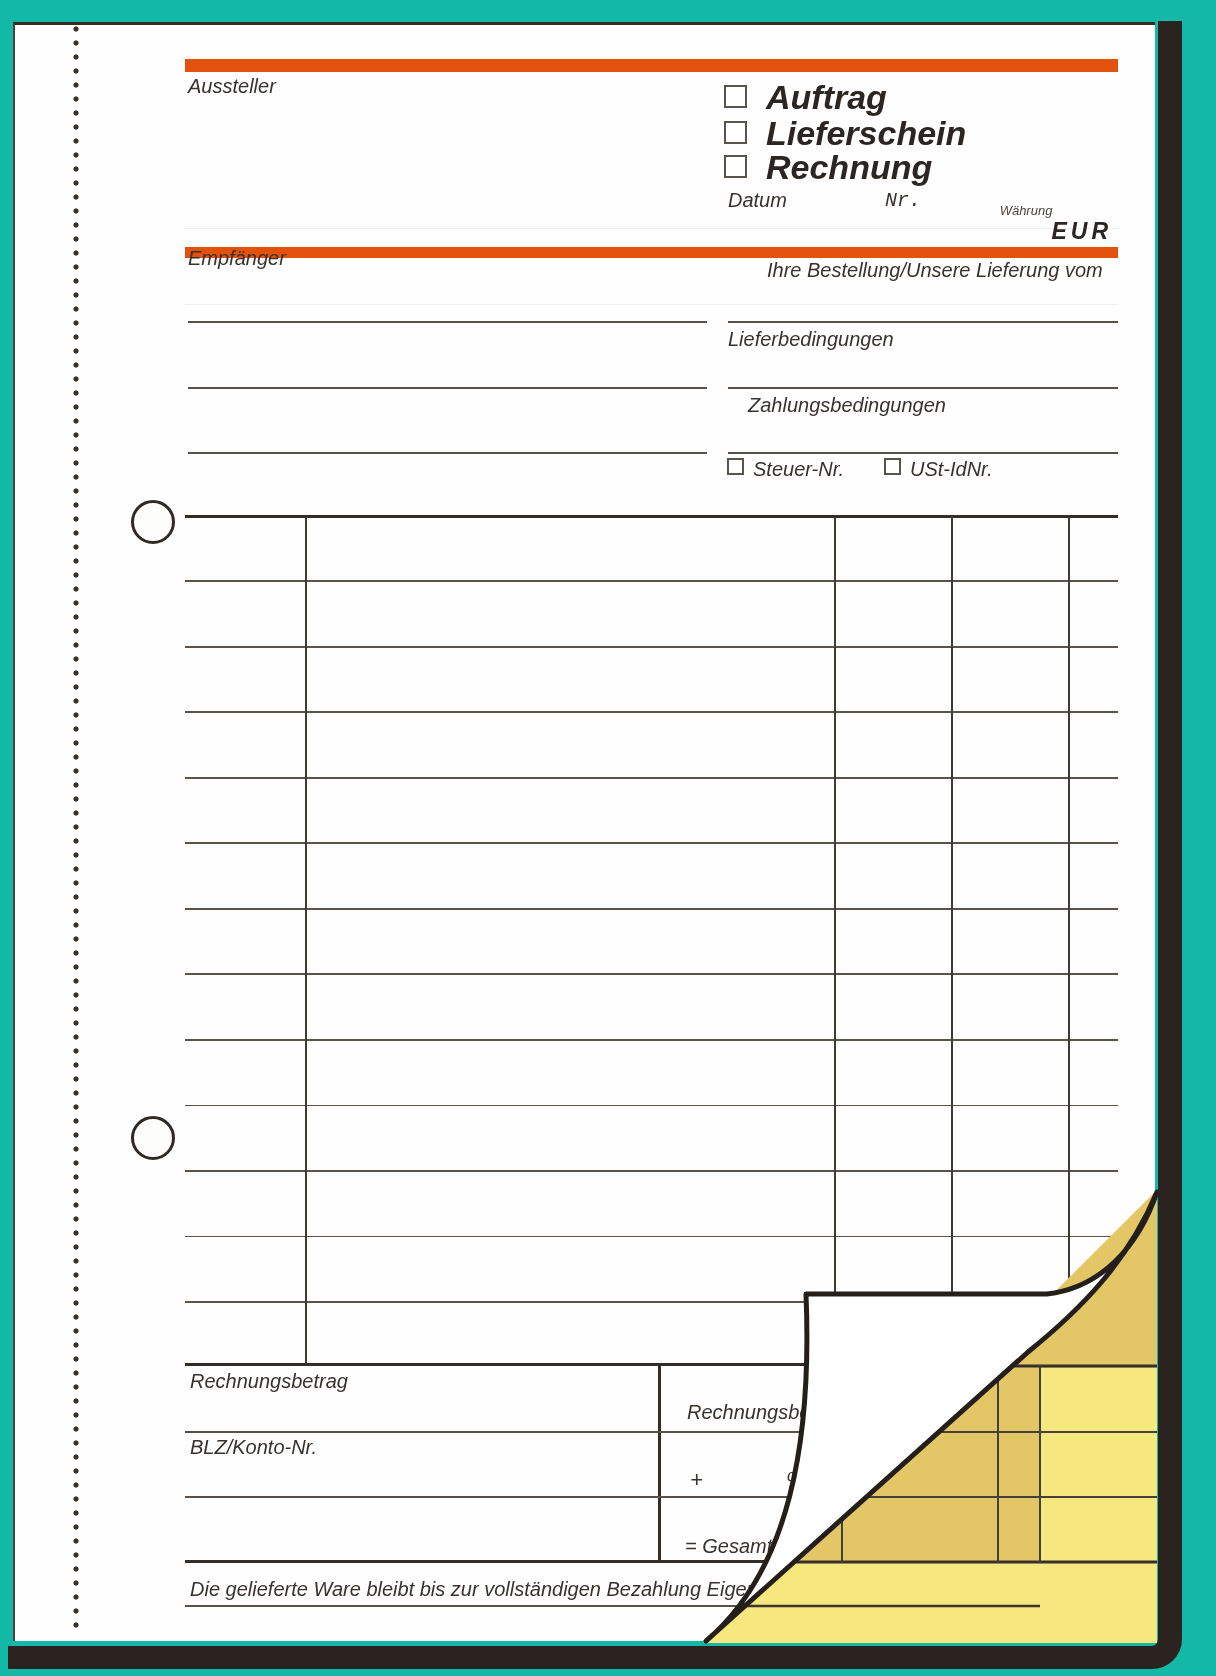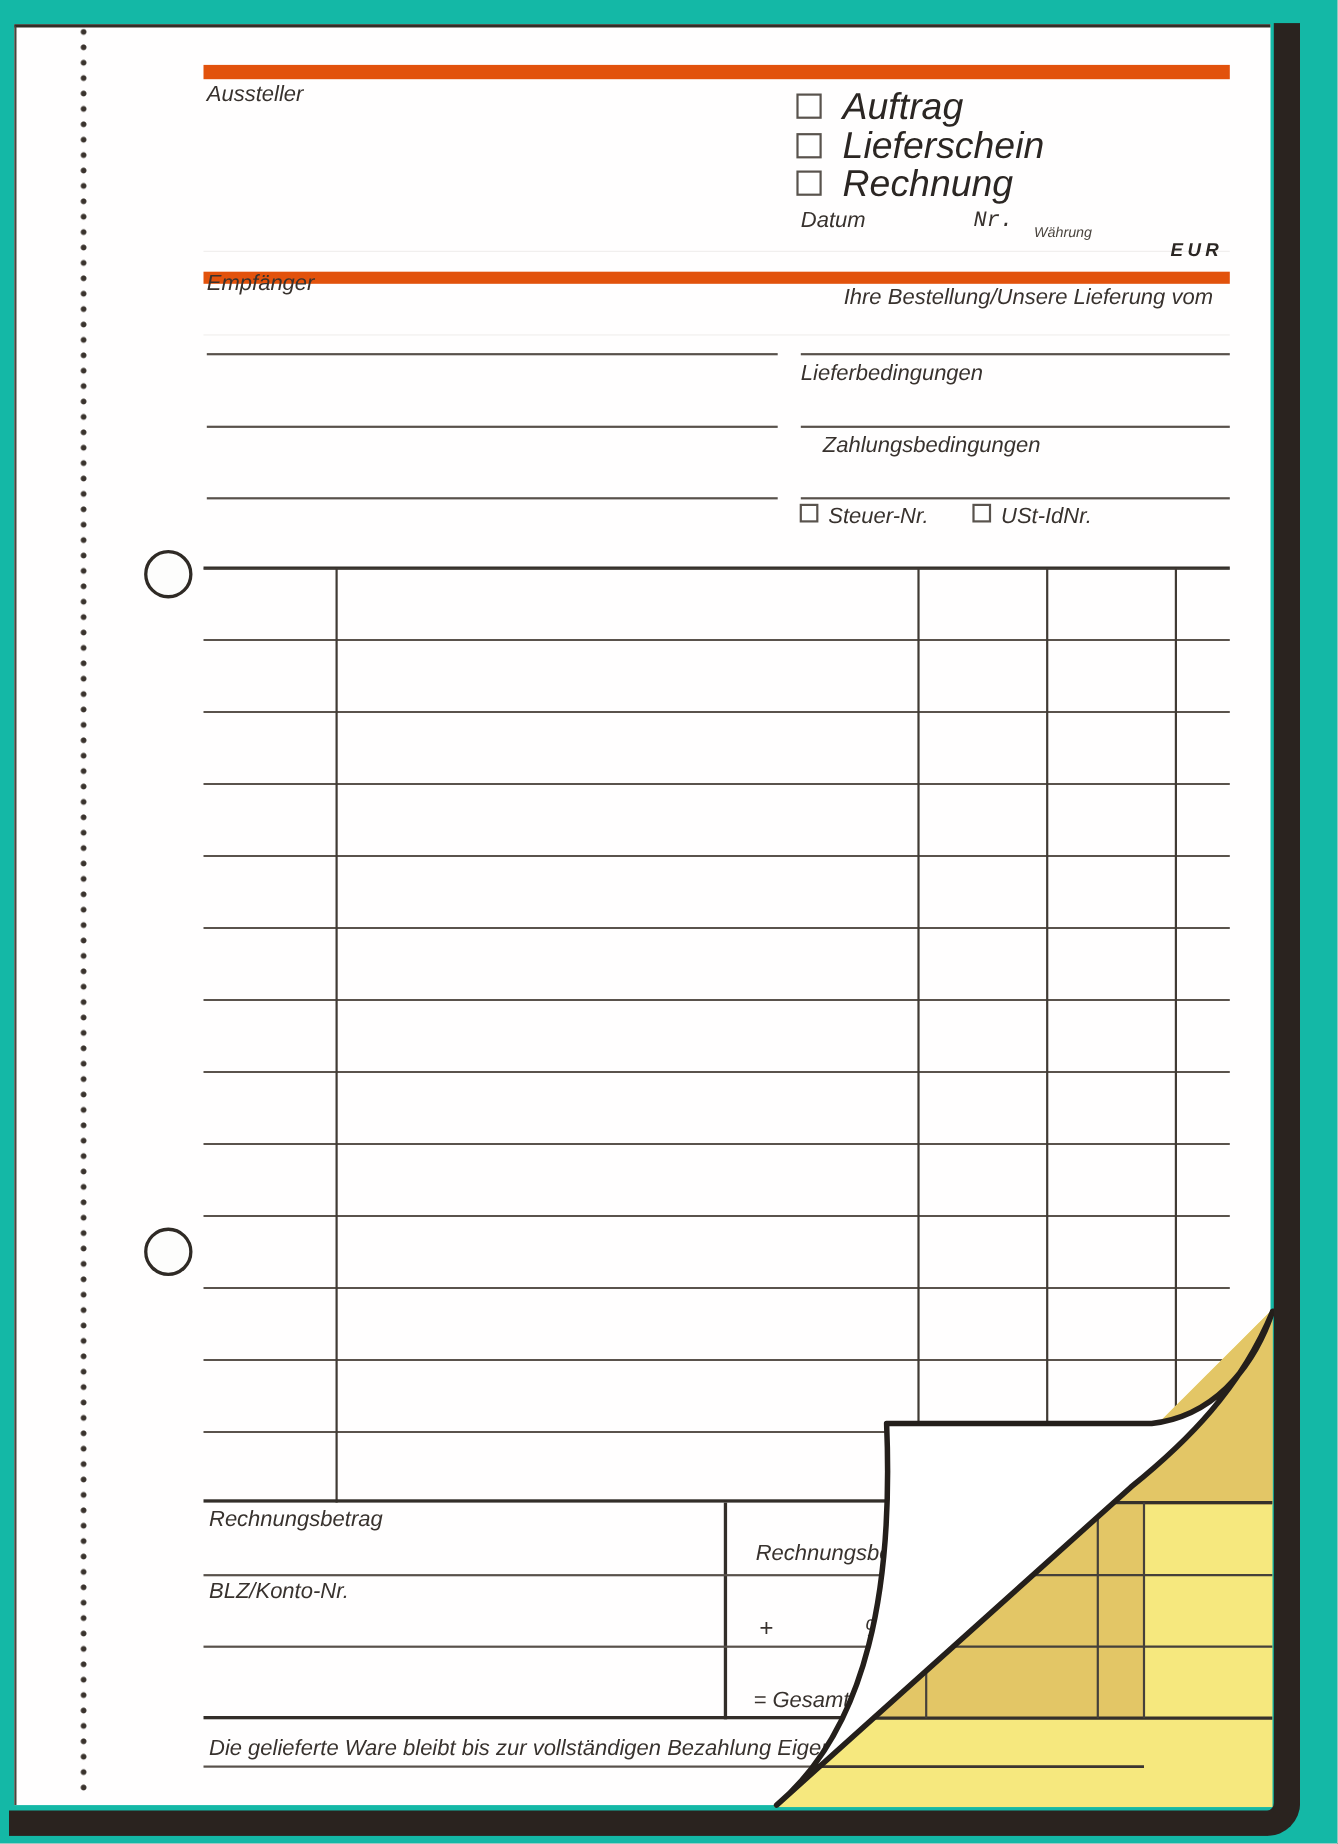--- a/index.html
+++ b/index.html
@@ -10,37 +10,37 @@
   .pad-edge{position:absolute;left:8px;top:21px;width:1174px;height:1648px;box-sizing:border-box;
         border-right:24px solid #2a231f;border-bottom:23px solid #2a231f;
         border-bottom-right-radius:30px;pointer-events:none;z-index:6;}
   .perf{position:absolute;left:73px;top:26px;width:6px;height:1604px;z-index:3;
         background-image:radial-gradient(circle at 3px 3px,#3a332d 2.2px,transparent 3px);
         background-size:6px 14px;}
   .hole{position:absolute;width:38px;height:38px;border-radius:50%;background:#fdfdfc;
         border:3px solid #2f2a25;z-index:3;}
   .bar{position:absolute;left:185px;width:933px;z-index:1;}
   .lbl{position:absolute;font-style:italic;font-size:20px;line-height:1.05;white-space:nowrap;z-index:2;}
-  .doc-label{position:absolute;font-style:italic;font-weight:normal;font-size:34px;line-height:1;
+  .doc-label{position:absolute;font-style:italic;font-weight:bold;font-size:34px;line-height:1;
         color:#2b2623;white-space:nowrap;z-index:2;}
   .cb{position:absolute;background:#fff;z-index:2;box-sizing:border-box;}
   .cb.big{width:23px;height:23px;border:2.5px solid #59534d;}
   .cb.small{width:17px;height:17px;border:2px solid #59534d;}
   .hline{position:absolute;background:#58514b;height:2px;z-index:1;}
   .hline.thick{background:#332e29;height:3px;}
   .vline{position:absolute;background:#403a34;width:2px;z-index:1;}
   .vline.thick{width:3px;background:#332e29;}
   .faint{position:absolute;background:rgba(60,50,40,0.08);height:1px;z-index:1;}
   .rows{position:absolute;left:185px;top:517px;width:933px;height:790px;z-index:1;
         background:repeating-linear-gradient(to bottom,
           transparent 0px,transparent 63.5px,#5a534c 63.5px,#5a534c 65.5px);}
-  .cur-small{position:absolute;left:940px;top:203px;width:172px;text-align:left;
+  .cur-small{position:absolute;left:940px;top:203px;width:172px;text-align:center;
         font-style:italic;font-size:13px;color:#4a443e;z-index:2;}
   .cur-big{position:absolute;left:940px;top:218px;width:172px;text-align:right;
-        font-style:italic;font-weight:bold;font-size:17px;letter-spacing:4px;color:#2b2623;z-index:2;}
+        font-style:italic;font-weight:bold;font-size:23px;letter-spacing:4px;color:#2b2623;z-index:2;}
   .curl-svg{position:absolute;left:0;top:0;z-index:5;pointer-events:none;}
   .sign{font-size:22px;}
 </style>
 </head>
 <body>
 
 <div class="stage">
 
   <div class="page"></div>
   <div class="perf"></div>

